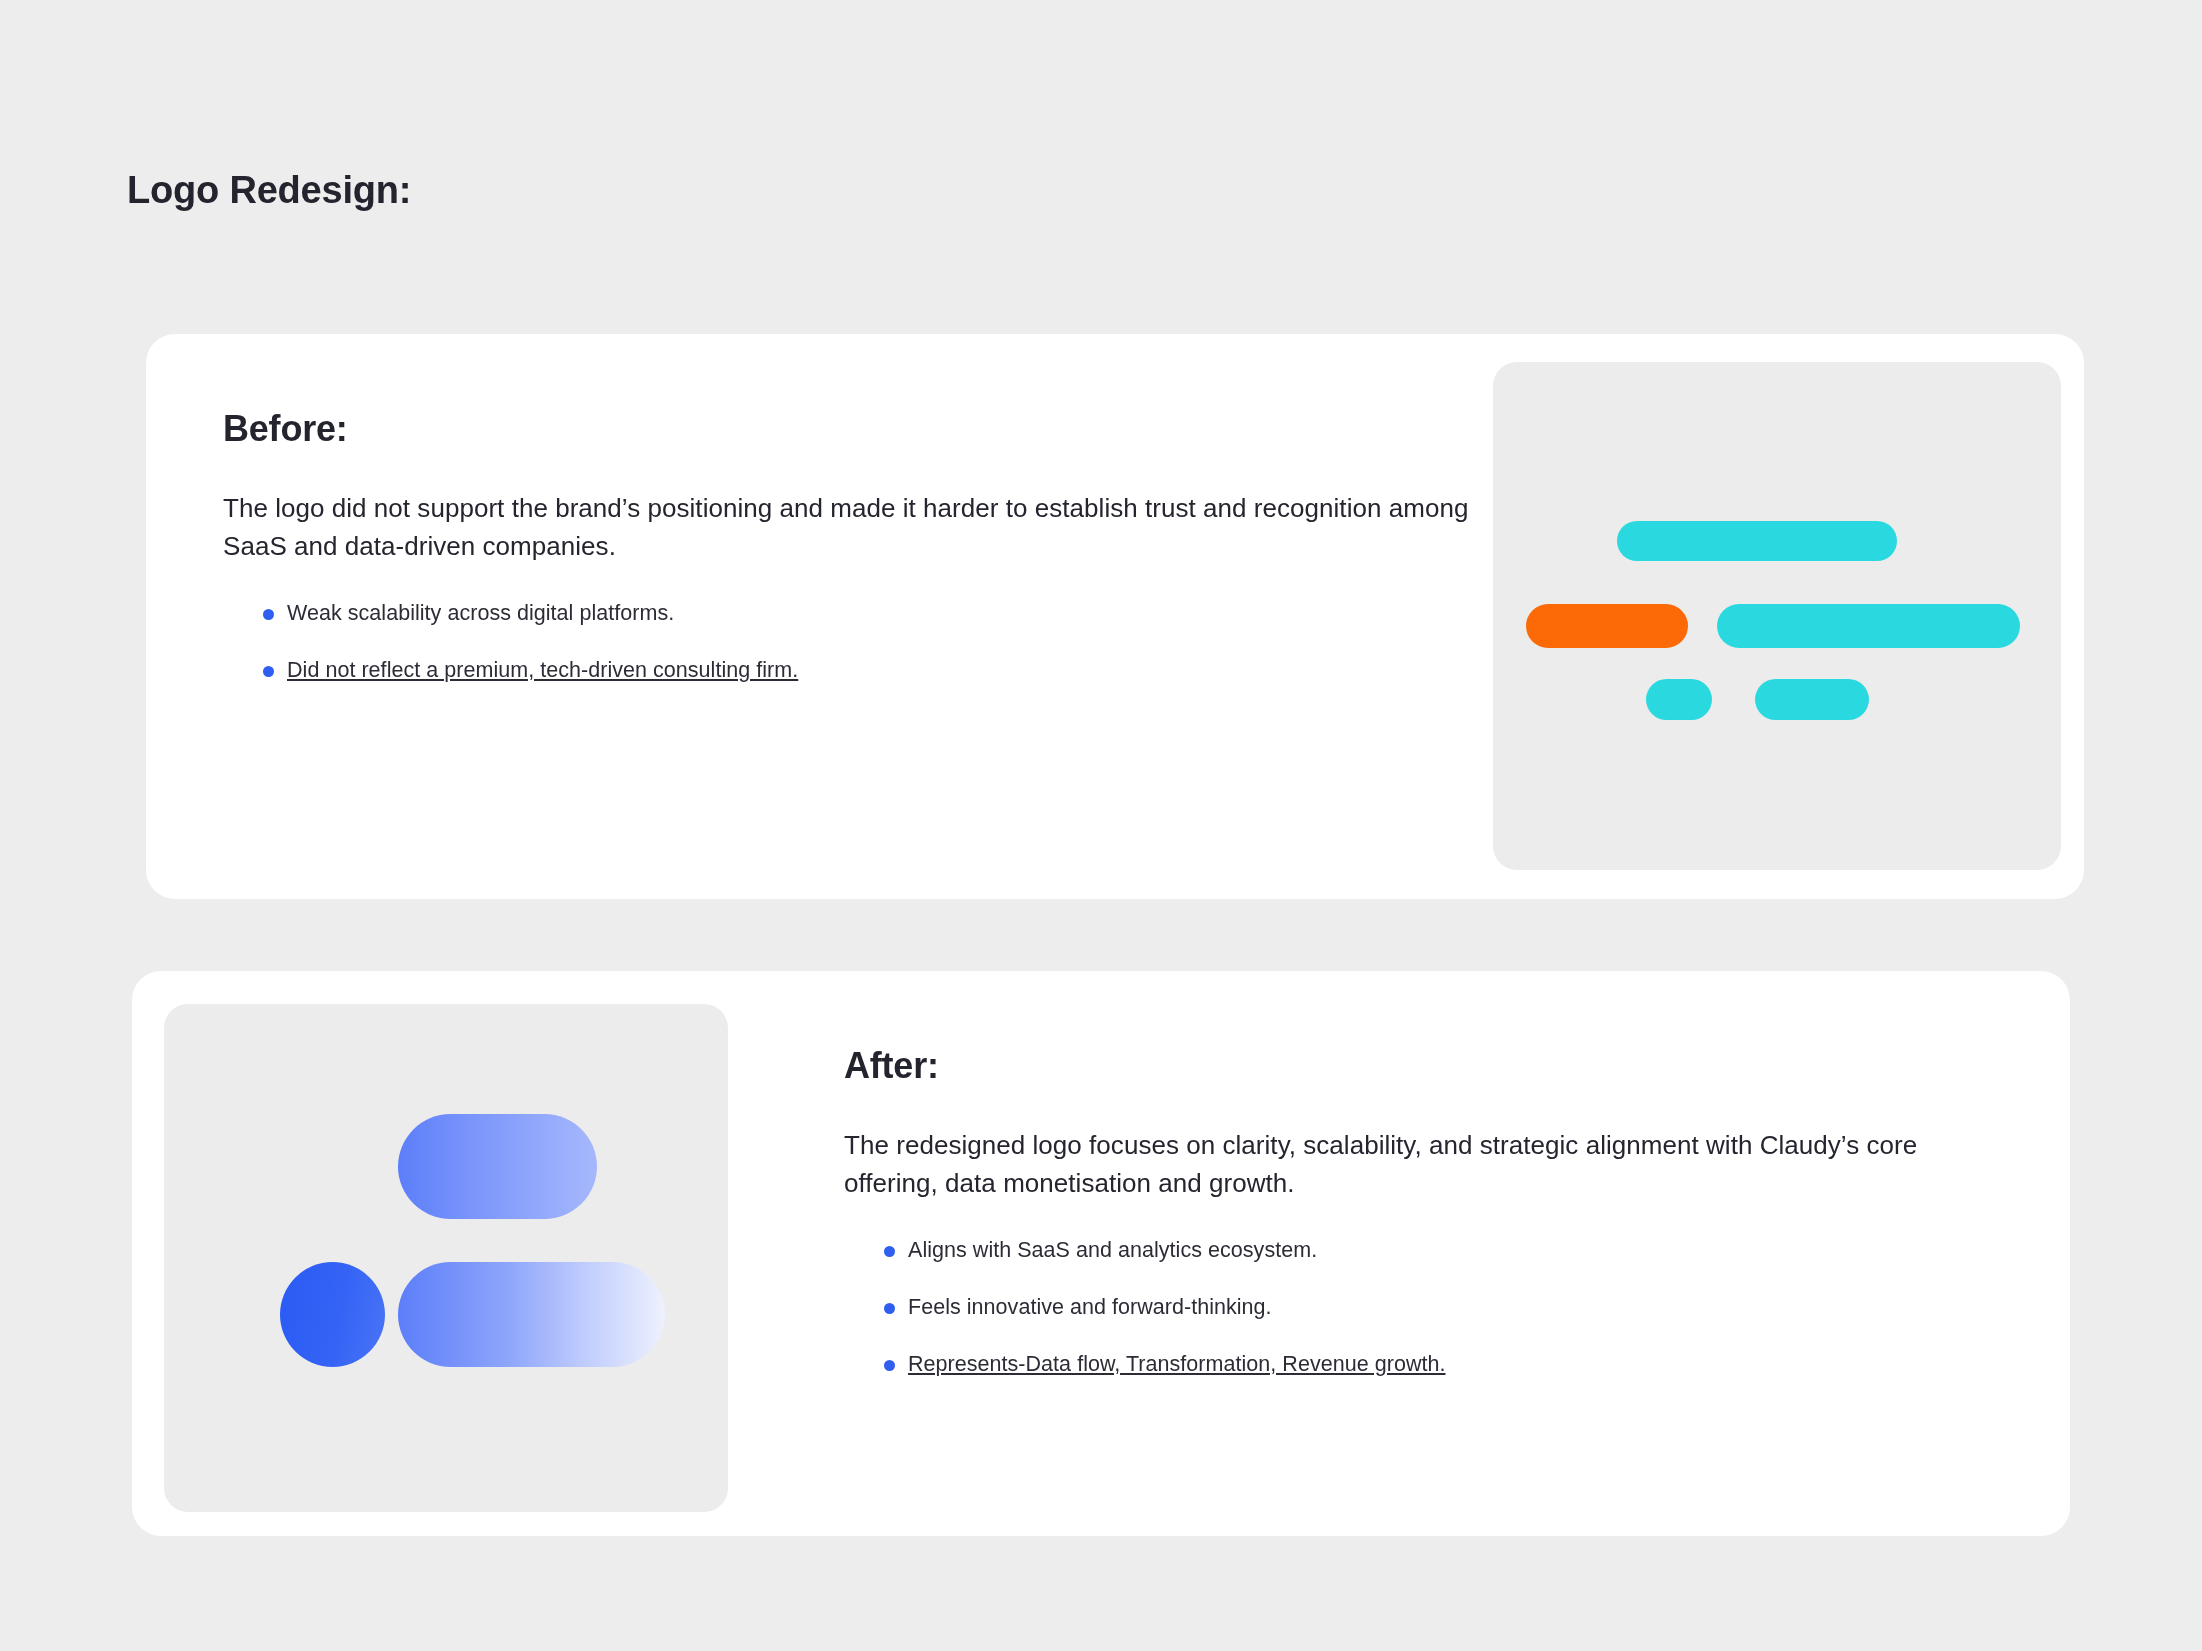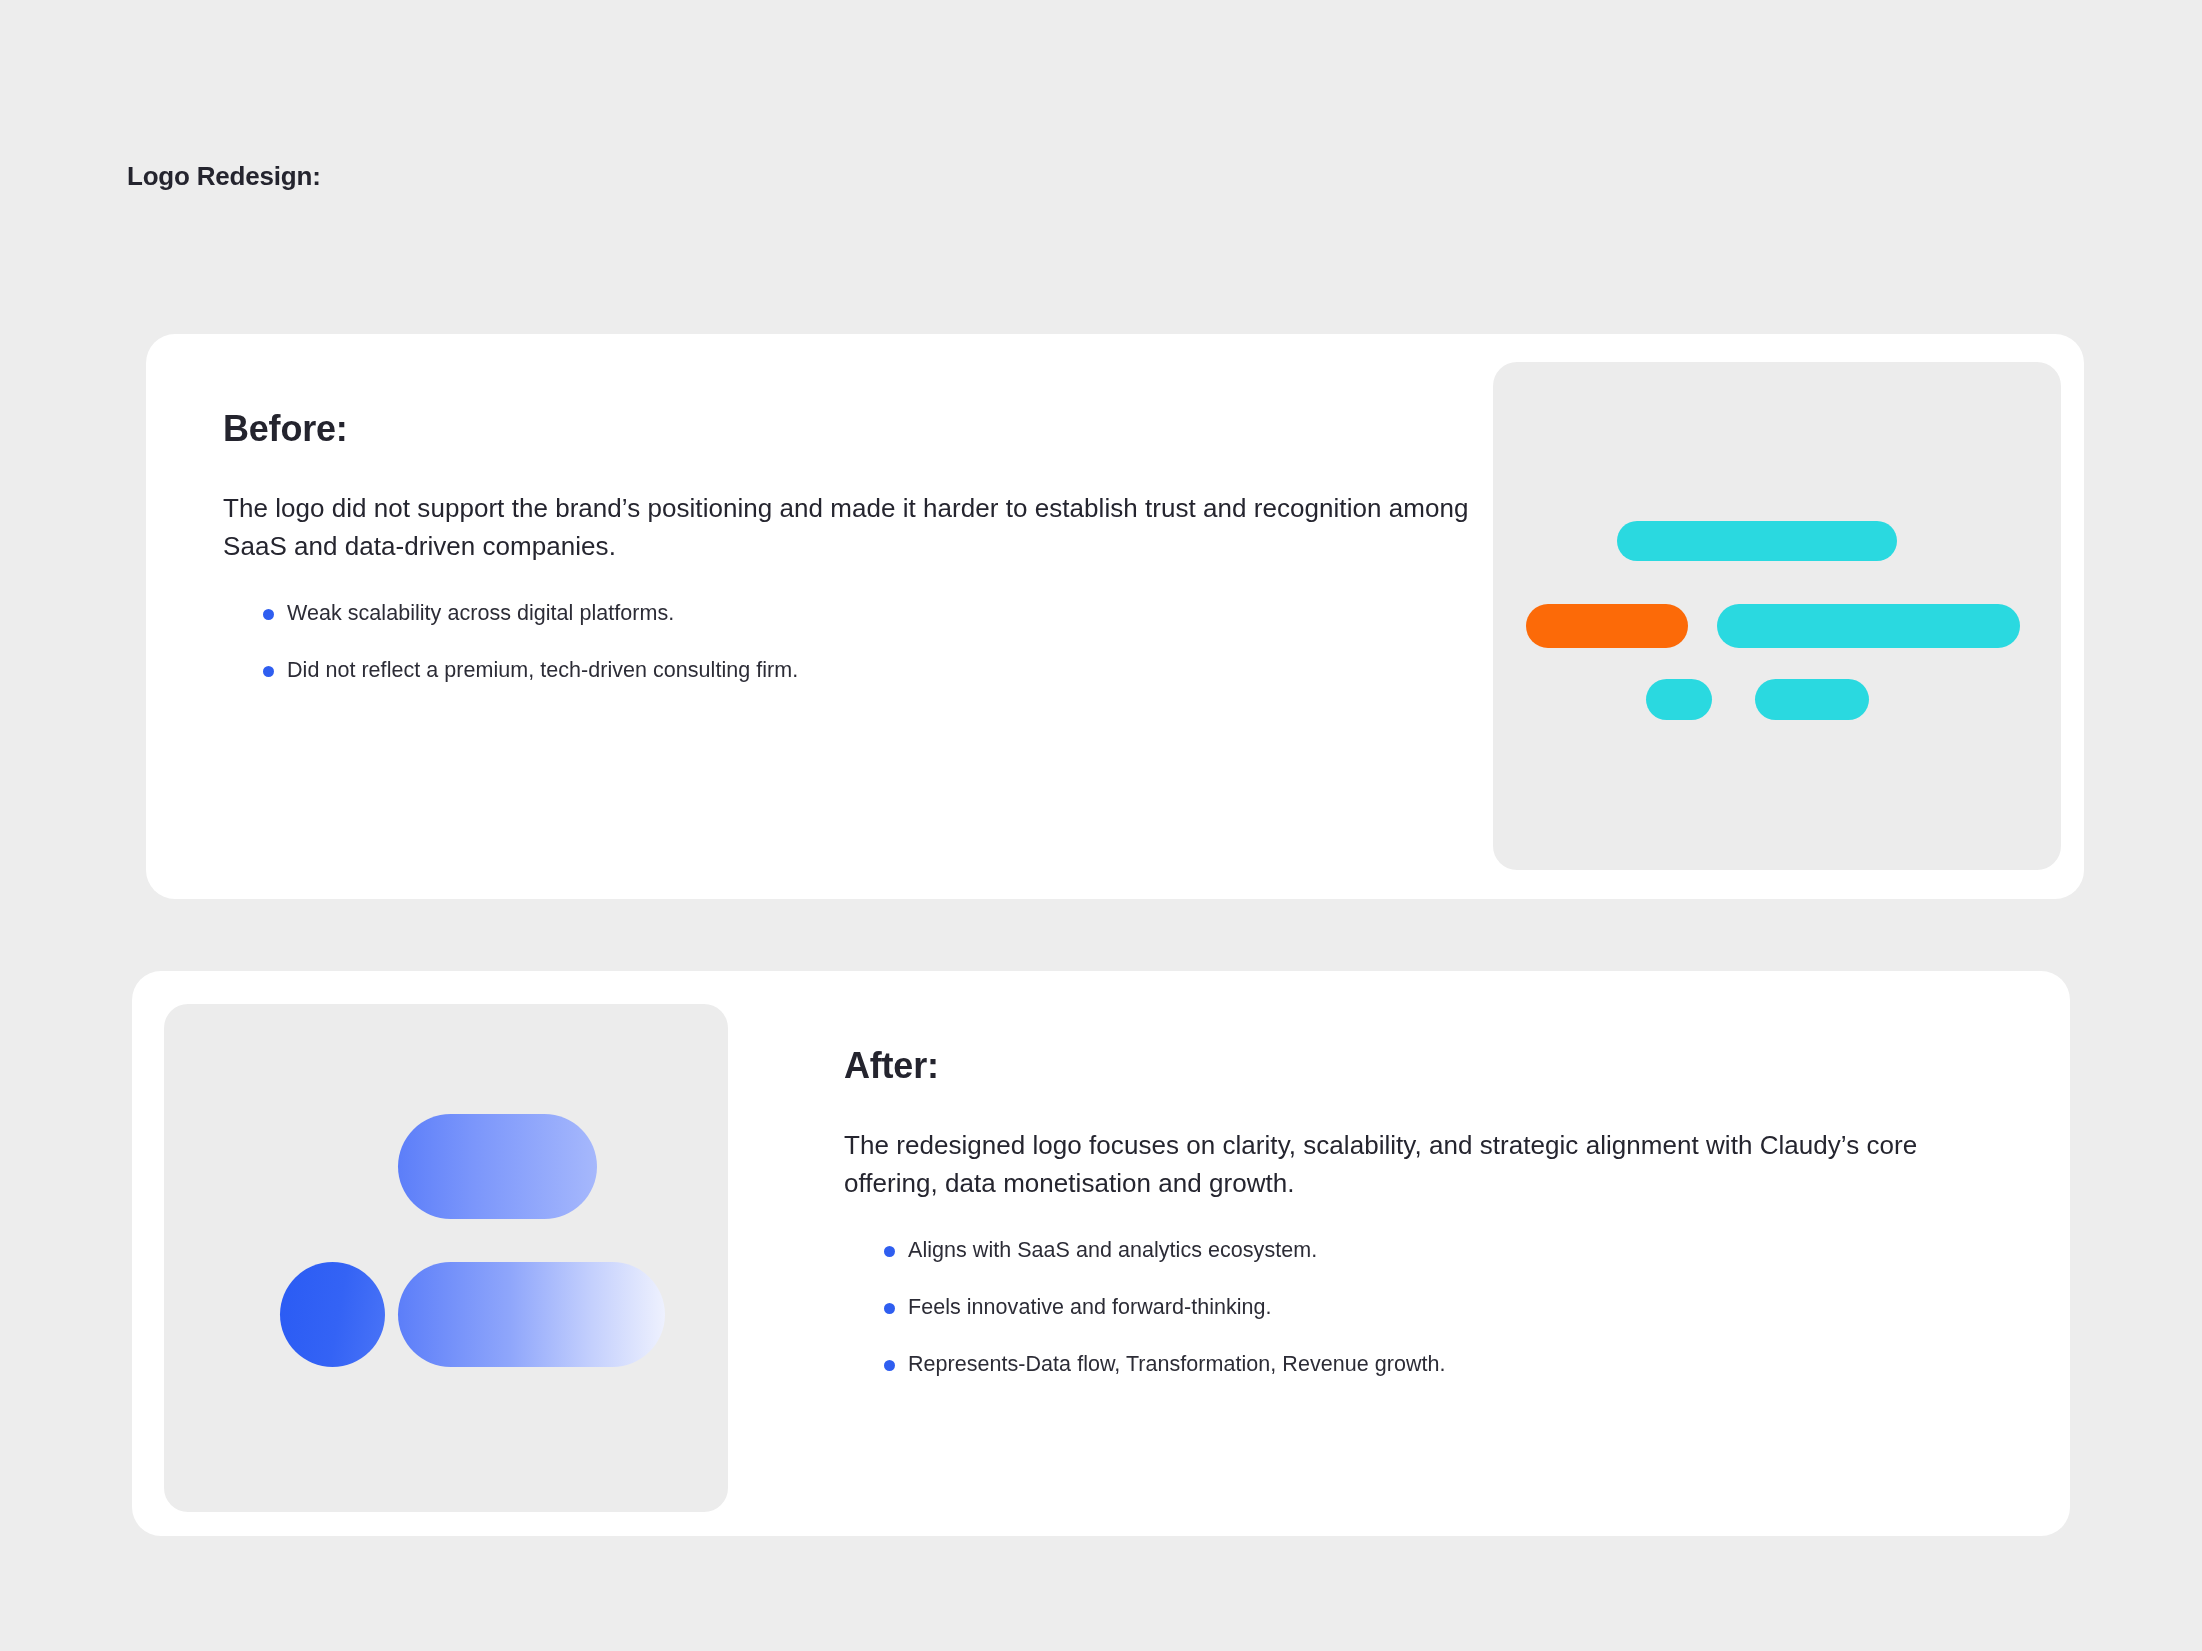--- a/index.html
+++ b/index.html
@@ -19,21 +19,21 @@
     position: relative;
     width: 2203px;
     height: 1652px;
   }
 
   
   .page-title {
     position: absolute;
     left: 127px;
     top: 145px;
-    font-size: 26px;
+    font-size: 38px;
     font-weight: bold;
     color: #24242e;
     letter-spacing: -0.2px;
     line-height: 1.1;
   }
 
   
   .card {
     position: absolute;
     background: #ffffff;
@@ -91,21 +91,21 @@
     padding: 0 0 0 64px;
   }
   .bullet-item {
     position: relative;
     font-size: 21.5px;
     color: #2c2c36;
     line-height: 1.3;
     margin-bottom: 29px;
     letter-spacing: 0.04px;
   }
-  .bullet-item:last-child { margin-bottom: 0; }
+  .bullet-item:last-child { margin-bottom: 0; text-decoration: underline; }
   .bullet-dot {
     position: absolute;
     left: -24px;
     top: 9.5px;
     width: 11.2px;
     height: 11.2px;
     border-radius: 50%;
     background: #2f5ef0;
     display: block;
   }

